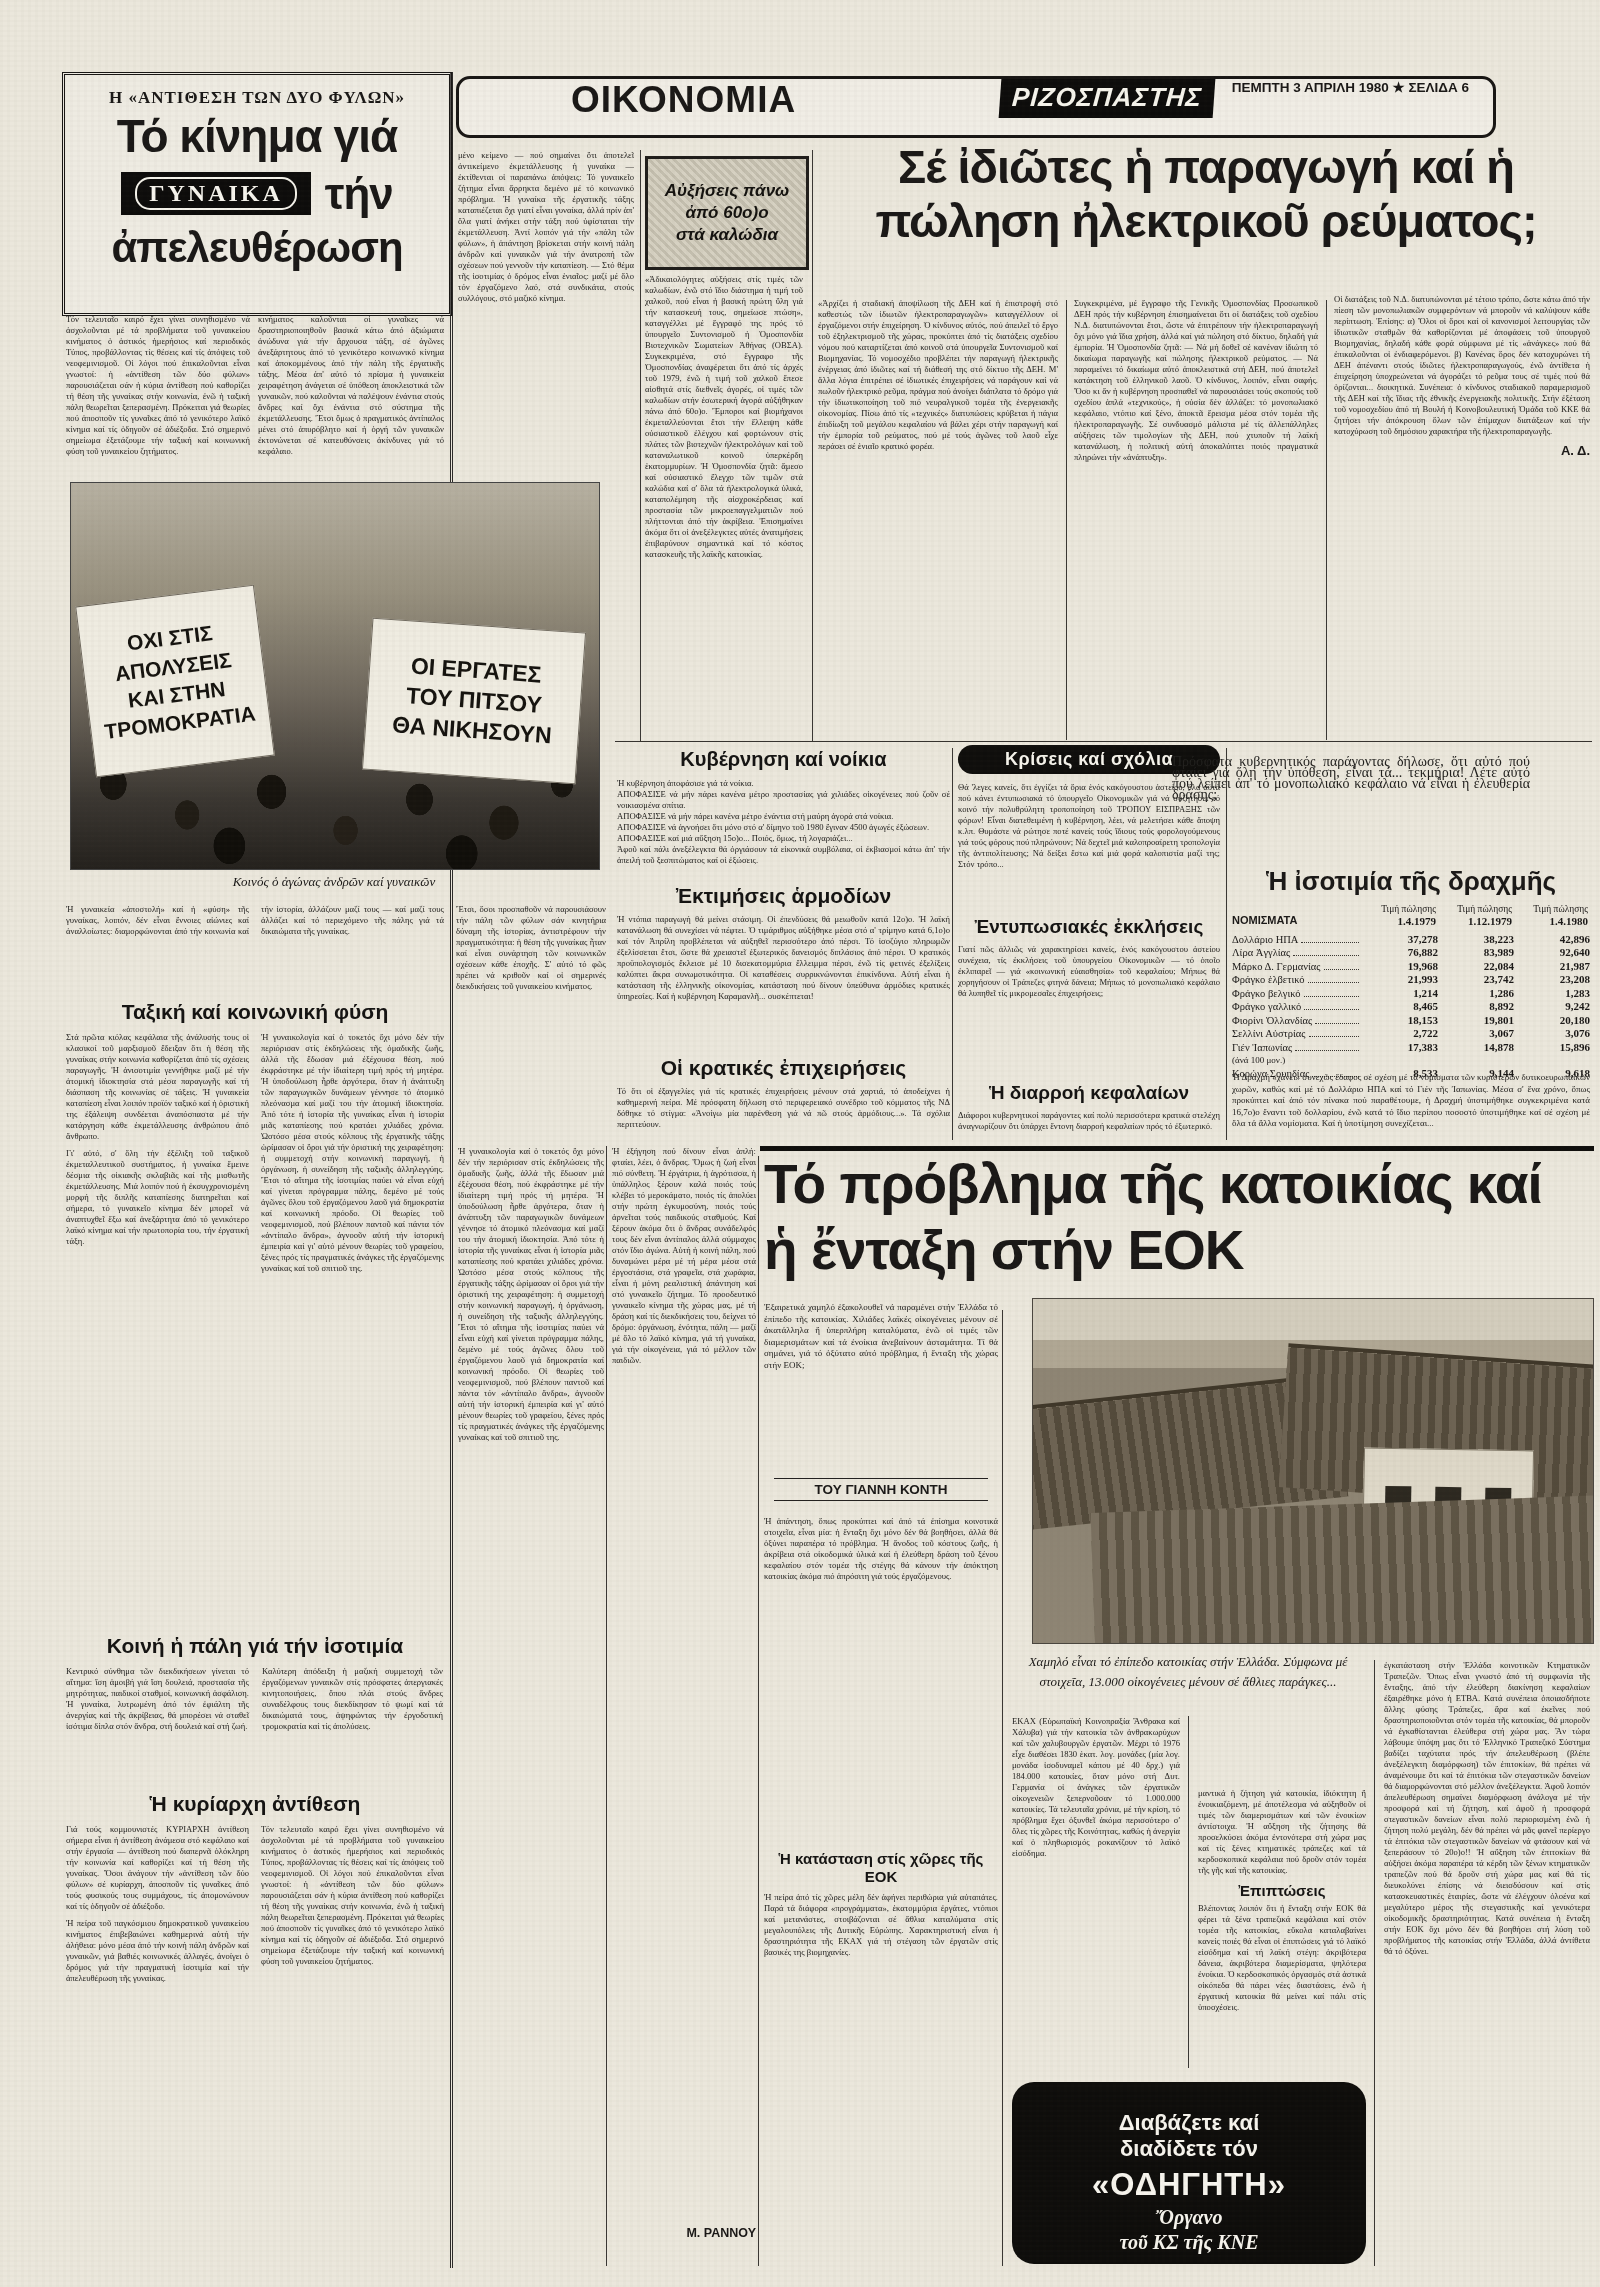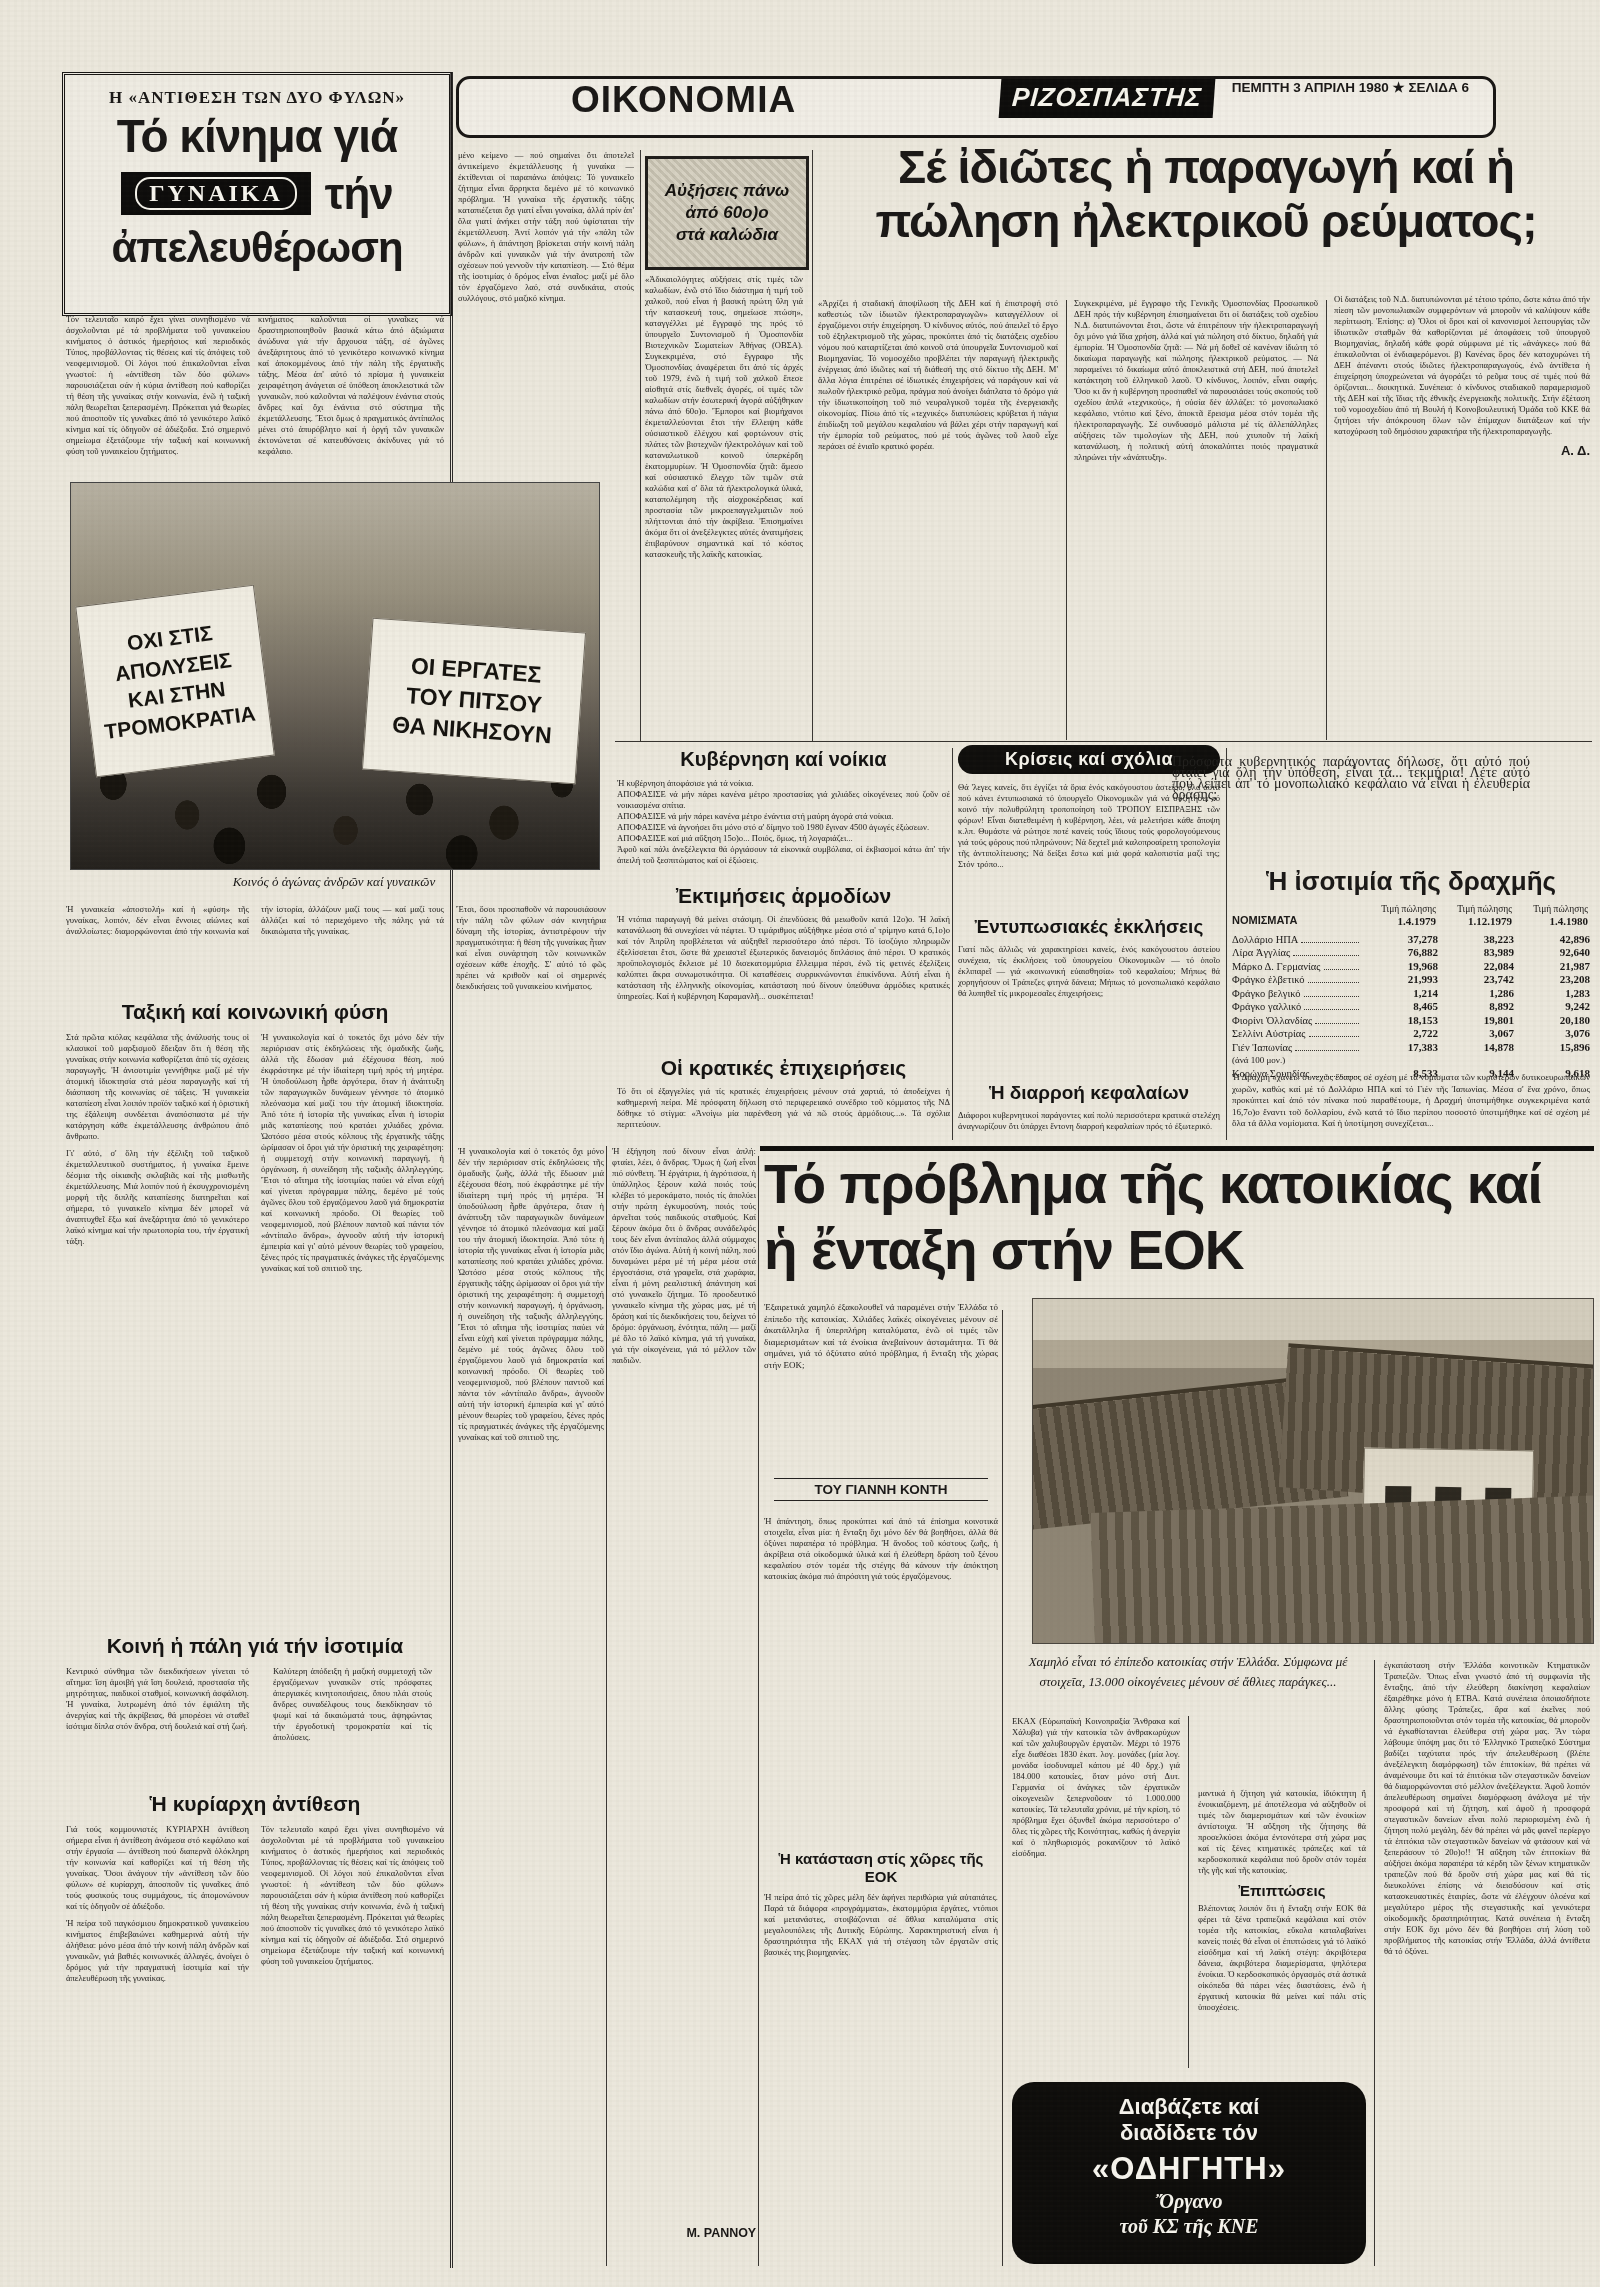--- a/index.html
+++ b/index.html
@@ -105,21 +105,21 @@
   #roof-2{left:250px;top:60px;width:340px;height:140px;transform:rotate(4deg);box-shadow:0 -4px 0 #3f3729}
   #roof-3{left:60px;top:205px;width:520px;height:150px;transform:rotate(-2deg);
     background:repeating-linear-gradient(90deg,#7a7060 0 8px,#5d5444 8px 16px)}
   #house-wall{position:absolute;left:330px;top:150px;width:170px;height:120px;background:#ded8c8;
     box-shadow:inset 0 0 0 1px #7d7565;transform:rotate(1deg)}
   #house-wall .win{position:absolute;width:26px;height:34px;background:#2c2820}
   #houses-caption{left:1012px;top:1652px;width:352px;font-size:13px;line-height:1.5;font-style:italic;text-align:center}
 
   
   #promo{left:1012px;top:2082px;width:354px;height:182px;background:#0e0d0b;border-radius:22px;
-    color:#f7f5ee;text-align:center;padding-top:12px;box-sizing:border-box}
+    color:#f7f5ee;text-align:center;padding-top:28px;box-sizing:border-box}
   #promo .p1{font-family:"Liberation Sans",sans-serif;font-weight:800;font-size:22px;line-height:1.2}
   #promo .pt{font-family:"Liberation Sans",sans-serif;font-weight:800;font-size:31px;letter-spacing:1px;margin:4px 8px 2px}
   #promo .p2{font-style:italic;font-weight:700;font-size:20px;line-height:1.25}
 
   #byline-women{font-family:"Liberation Sans",sans-serif;font-weight:800;font-size:12.5px;text-align:right}
   .sig{font-family:"Liberation Sans",sans-serif;font-weight:800;font-size:13px;text-align:right;margin-top:6px}
 </style>
 </head>
 <body>
 
@@ -169,21 +169,21 @@
 <div class="abs subhead band-title" style="left:66px;top:1000px;width:378px">Ταξική καί κοινωνική φύση</div>
 <div class="abs" style="left:66px;top:1032px;width:378px;height:596px;column-count:2;column-gap:12px;overflow:hidden">
   <p class="bt" style="margin:0 0 6px">Στά πρῶτα κιόλας κεφάλαια τῆς ἀνάλυσής τους οἱ κλασικοί τοῦ μαρξισμοῦ ἔδειξαν ὅτι ἡ θέση τῆς γυναίκας στήν κοινωνία καθορίζεται ἀπό τίς σχέσεις παραγωγῆς. Ἡ ἀνισοτιμία γεννήθηκε μαζί μέ τήν ἀτομική ἰδιοκτησία στά μέσα παραγωγῆς καί τή διάσπαση τῆς κοινωνίας σέ τάξεις. Ἡ γυναικεία καταπίεση εἶναι λοιπόν προϊόν ταξικό καί ἡ ὁριστική της ἐξάλειψη συνδέεται ἀναπόσπαστα μέ τήν κατάργηση κάθε ἐκμετάλλευσης ἀνθρώπου ἀπό ἄνθρωπο.</p>
   <p class="bt" style="margin:0 0 6px">Γι' αὐτό, σ' ὅλη τήν ἐξέλιξη τοῦ ταξικοῦ ἐκμεταλλευτικοῦ συστήματος, ἡ γυναίκα ἔμεινε δέσμια τῆς οἰκιακῆς σκλαβιᾶς καί τῆς μισθωτῆς ἐκμετάλλευσης. Μιά λοιπόν πού ἡ ἐκσυγχρονισμένη μορφή τῆς διπλῆς καταπίεσης διατηρεῖται καί σήμερα, τό γυναικεῖο κίνημα δέν μπορεῖ νά ἀναπτυχθεῖ ἔξω καί ἀνεξάρτητα ἀπό τό γενικότερο λαϊκό κίνημα καί τήν πρωτοπορία του, τήν ἐργατική τάξη.</p>
   <p class="bt" style="margin:0">Ἡ γυναικολογία καί ὁ τοκετός ὄχι μόνο δέν τήν περιόρισαν στίς ἐκδηλώσεις τῆς ὁμαδικῆς ζωῆς, ἀλλά τῆς ἔδωσαν μιά ἐξέχουσα θέση, πού ἐκφράστηκε μέ τήν ἰδιαίτερη τιμή πρός τή μητέρα. Ἡ ὑποδούλωση ἦρθε ἀργότερα, ὅταν ἡ ἀνάπτυξη τῶν παραγωγικῶν δυνάμεων γέννησε τό ἀτομικό πλεόνασμα καί μαζί του τήν ἀτομική ἰδιοκτησία. Ἀπό τότε ἡ ἱστορία τῆς γυναίκας εἶναι ἡ ἱστορία μιᾶς καταπίεσης πού κρατάει χιλιάδες χρόνια. Ὡστόσο μέσα στούς κόλπους τῆς ἐργατικῆς τάξης ὡρίμασαν οἱ ὅροι γιά τήν ὁριστική της χειραφέτηση: ἡ συμμετοχή στήν κοινωνική παραγωγή, ἡ ὀργάνωση, ἡ συνείδηση τῆς ταξικῆς ἀλληλεγγύης. Ἔτσι τό αἴτημα τῆς ἰσοτιμίας παύει νά εἶναι εὐχή καί γίνεται πρόγραμμα πάλης, δεμένο μέ τούς ἀγῶνες ὅλου τοῦ ἐργαζόμενου λαοῦ γιά δημοκρατία καί κοινωνική πρόοδο. Οἱ θεωρίες τοῦ νεοφεμινισμοῦ, πού βλέπουν παντοῦ καί πάντα τόν «ἀντίπαλο ἄνδρα», ἀγνοοῦν αὐτή τήν ἱστορική ἐμπειρία καί γι' αὐτό μένουν θεωρίες τοῦ γραφείου, ξένες πρός τίς πραγματικές ἀνάγκες τῆς ἐργαζόμενης γυναίκας καί τοῦ σπιτιοῦ της.</p>
 </div>
 
 <div class="abs subhead band-title" style="left:66px;top:1634px;width:378px">Κοινή ἡ πάλη γιά τήν ἰσοτιμία</div>
 <div class="abs" style="left:66px;top:1666px;width:378px;height:122px;column-count:2;column-gap:12px;overflow:hidden">
   <p class="bt" style="margin:0 0 6px">Κεντρικό σύνθημα τῶν διεκδικήσεων γίνεται τό αἴτημα: ἴση ἀμοιβή γιά ἴση δουλειά, προστασία τῆς μητρότητας, παιδικοί σταθμοί, κοινωνική ἀσφάλιση. Ἡ γυναίκα, λυτρωμένη ἀπό τόν ἐφιάλτη τῆς ἀνεργίας καί τῆς ἀκρίβειας, θά μπορέσει νά σταθεῖ ἰσότιμα δίπλα στόν ἄνδρα, στή δουλειά καί στή ζωή.</p>
-  <p class="bt" style="margin:12px">Καλύτερη ἀπόδειξη ἡ μαζική συμμετοχή τῶν ἐργαζόμενων γυναικῶν στίς πρόσφατες ἀπεργιακές κινητοποιήσεις, ὅπου πλάι στούς ἄνδρες συναδέλφους τους διεκδίκησαν τό ψωμί καί τά δικαιώματά τους, ἀψηφώντας τήν ἐργοδοτική τρομοκρατία καί τίς ἀπολύσεις.</p>
+  <p class="bt" style="margin:1px">Καλύτερη ἀπόδειξη ἡ μαζική συμμετοχή τῶν ἐργαζόμενων γυναικῶν στίς πρόσφατες ἀπεργιακές κινητοποιήσεις, ὅπου πλάι στούς ἄνδρες συναδέλφους τους διεκδίκησαν τό ψωμί καί τά δικαιώματά τους, ἀψηφώντας τήν ἐργοδοτική τρομοκρατία καί τίς ἀπολύσεις.</p>
 </div>
 
 <div class="abs subhead band-title" style="left:66px;top:1792px;width:378px">Ἡ κυρίαρχη ἀντίθεση</div>
 <div class="abs" style="left:66px;top:1824px;width:378px;height:440px;column-count:2;column-gap:12px;overflow:hidden">
   <p class="bt" style="margin:0 0 6px">Γιά τούς κομμουνιστές ΚΥΡΙΑΡΧΗ ἀντίθεση σήμερα εἶναι ἡ ἀντίθεση ἀνάμεσα στό κεφάλαιο καί στήν ἐργασία — ἀντίθεση πού διαπερνᾶ ὁλόκληρη τήν κοινωνία καί καθορίζει καί τή θέση τῆς γυναίκας. Ὅσοι ἀνάγουν τήν «ἀντίθεση τῶν δύο φύλων» σέ κυρίαρχη, ἀποσποῦν τίς γυναῖκες ἀπό τούς φυσικούς τους συμμάχους, τίς ἀπομονώνουν καί τίς ὁδηγοῦν σέ ἀδιέξοδο.</p>
   <p class="bt" style="margin:0 0 6px">Ἡ πείρα τοῦ παγκόσμιου δημοκρατικοῦ γυναικείου κινήματος ἐπιβεβαιώνει καθημερινά αὐτή τήν ἀλήθεια: μόνο μέσα ἀπό τήν κοινή πάλη ἀνδρῶν καί γυναικῶν, γιά βαθιές κοινωνικές ἀλλαγές, ἀνοίγει ὁ δρόμος γιά τήν πραγματική ἰσοτιμία καί τήν ἀπελευθέρωση τῆς γυναίκας.</p>
   <p class="bt" style="margin:0">Τόν τελευταῖο καιρό ἔχει γίνει συνηθισμένο νά ἀσχολοῦνται μέ τά προβλήματα τοῦ γυναικείου κινήματος ὁ ἀστικός ἡμερήσιος καί περιοδικός Τύπος, προβάλλοντας τίς θέσεις καί τίς ἀπόψεις τοῦ νεοφεμινισμοῦ. Οἱ λόγοι πού ἐπικαλοῦνται εἶναι γνωστοί: ἡ «ἀντίθεση τῶν δύο φύλων» παρουσιάζεται σάν ἡ κύρια ἀντίθεση πού καθορίζει τή θέση τῆς γυναίκας στήν κοινωνία, ἐνῶ ἡ ταξική πάλη θεωρεῖται ξεπερασμένη. Πρόκειται γιά θεωρίες πού ἀποσποῦν τίς γυναῖκες ἀπό τό γενικότερο λαϊκό κίνημα καί τίς ὁδηγοῦν σέ ἀδιέξοδα. Στό σημερινό σημείωμα ἐξετάζουμε τήν ταξική καί κοινωνική φύση τοῦ γυναικείου ζητήματος.</p>
 </div>
 
 <div class="abs bt" style="left:458px;top:1146px;width:146px;height:1116px;overflow:hidden">Ἡ γυναικολογία καί ὁ τοκετός ὄχι μόνο δέν τήν περιόρισαν στίς ἐκδηλώσεις τῆς ὁμαδικῆς ζωῆς, ἀλλά τῆς ἔδωσαν μιά ἐξέχουσα θέση, πού ἐκφράστηκε μέ τήν ἰδιαίτερη τιμή πρός τή μητέρα. Ἡ ὑποδούλωση ἦρθε ἀργότερα, ὅταν ἡ ἀνάπτυξη τῶν παραγωγικῶν δυνάμεων γέννησε τό ἀτομικό πλεόνασμα καί μαζί του τήν ἀτομική ἰδιοκτησία. Ἀπό τότε ἡ ἱστορία τῆς γυναίκας εἶναι ἡ ἱστορία μιᾶς καταπίεσης πού κρατάει χιλιάδες χρόνια. Ὡστόσο μέσα στούς κόλπους τῆς ἐργατικῆς τάξης ὡρίμασαν οἱ ὅροι γιά τήν ὁριστική της χειραφέτηση: ἡ συμμετοχή στήν κοινωνική παραγωγή, ἡ ὀργάνωση, ἡ συνείδηση τῆς ταξικῆς ἀλληλεγγύης. Ἔτσι τό αἴτημα τῆς ἰσοτιμίας παύει νά εἶναι εὐχή καί γίνεται πρόγραμμα πάλης, δεμένο μέ τούς ἀγῶνες ὅλου τοῦ ἐργαζόμενου λαοῦ γιά δημοκρατία καί κοινωνική πρόοδο. Οἱ θεωρίες τοῦ νεοφεμινισμοῦ, πού βλέπουν παντοῦ καί πάντα τόν «ἀντίπαλο ἄνδρα», ἀγνοοῦν αὐτή τήν ἱστορική ἐμπειρία καί γι' αὐτό μένουν θεωρίες τοῦ γραφείου, ξένες πρός τίς πραγματικές ἀνάγκες τῆς ἐργαζόμενης γυναίκας καί τοῦ σπιτιοῦ της.</div>

